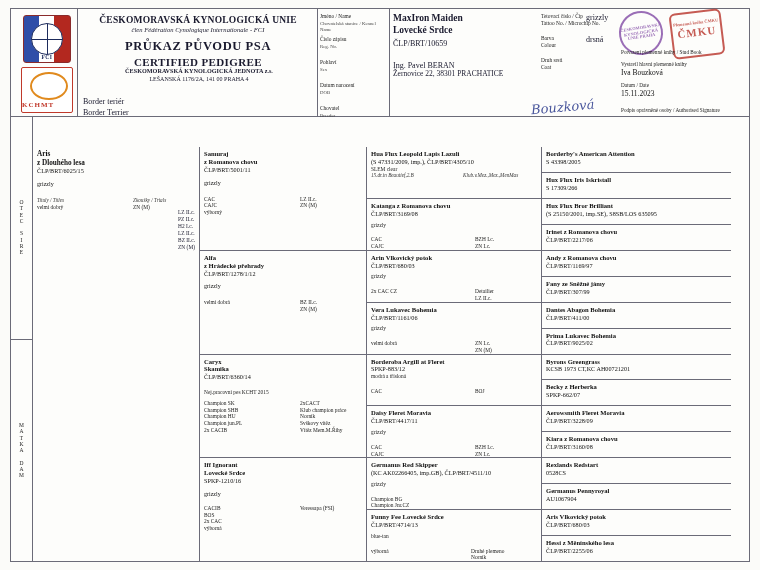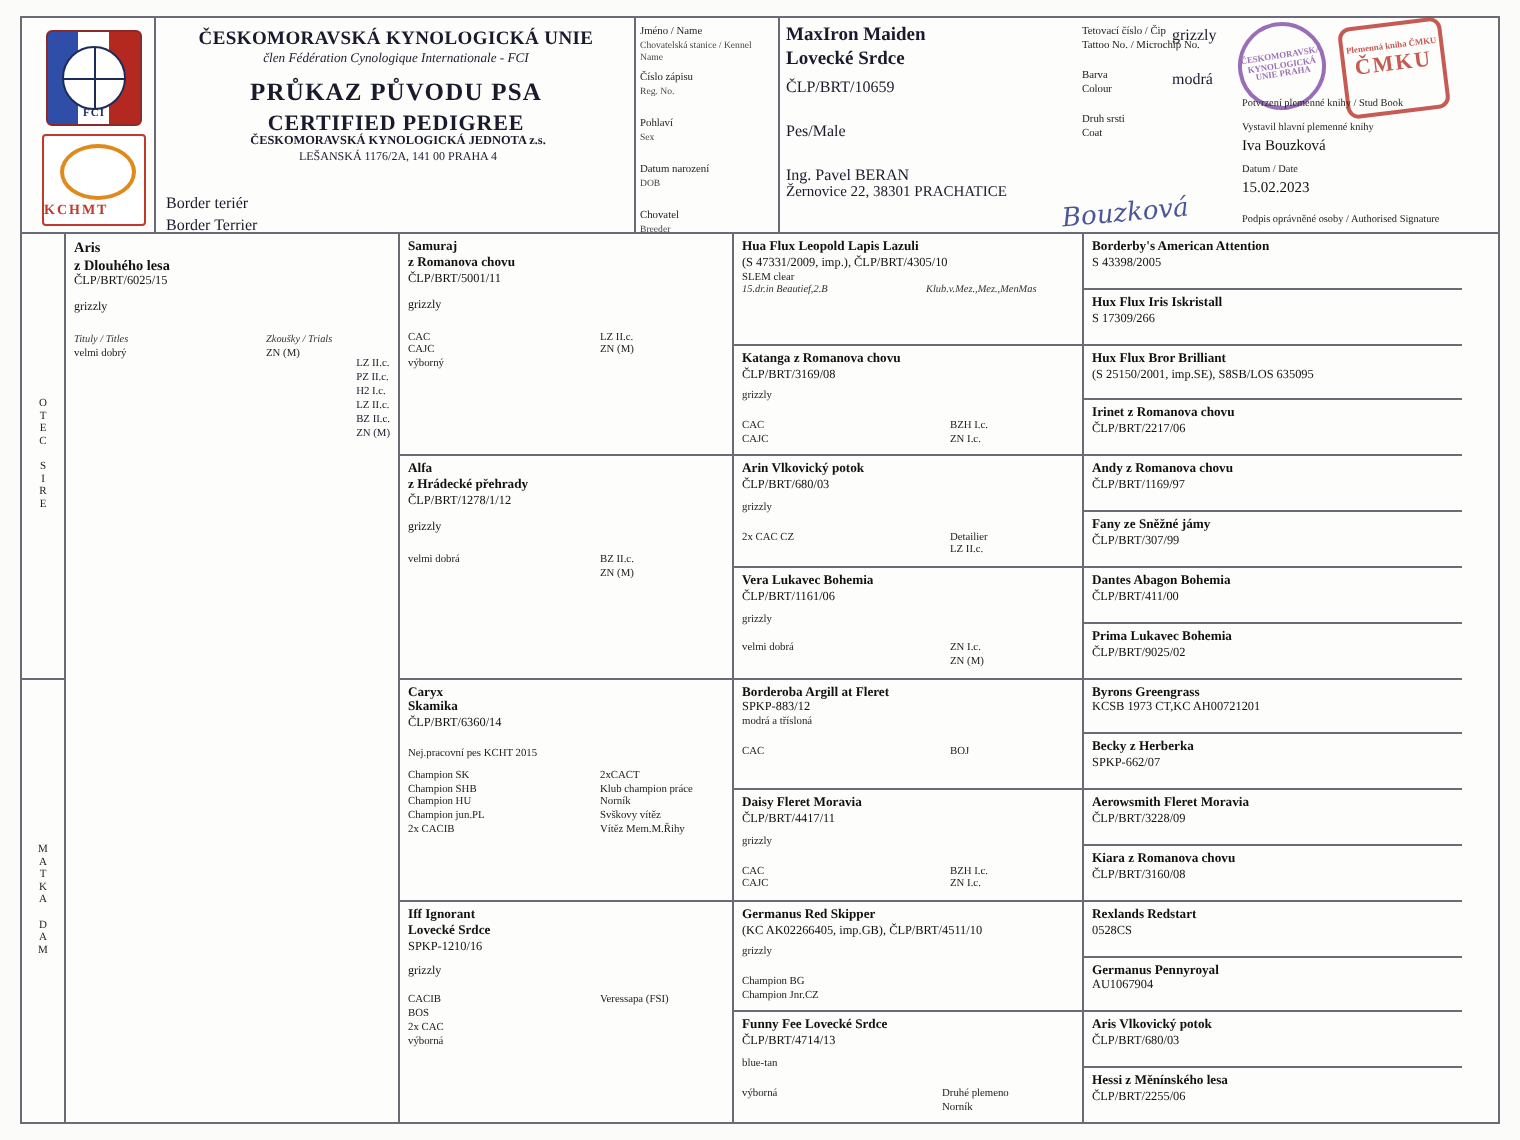--- a/index.html
+++ b/index.html
@@ -148,21 +148,21 @@
   .sidebar{
     width:22px;border-right:1px solid #6b6b78;box-sizing:border-box;
     display:flex;flex-direction:column;
   }
   .side-cell{
     flex:1;display:flex;align-items:center;justify-content:center;
     font-size:5.5px;letter-spacing:.3px;writing-mode:vertical-rl;
     text-orientation:upright;color:#222;
   }
   .side-cell.b{border-bottom:1px solid #6b6b78;}
-  .cols{flex:1;display:flex;}
+  .cols{flex:1;display:flex;margin-top:30px;}
   .col{display:flex;flex-direction:column;border-right:1px solid #6b6b78;box-sizing:border-box;}
   .col:last-child{border-right:none;}
   .c1{width:167px;}
   .c2{width:167px;}
   .c3{width:175px;}
   .c4{width:189px;}
 
   .cell{
     position:relative;
     border-bottom:1px solid #6b6b78;
@@ -254,23 +254,20 @@
 
     <div class="hdr-fields">
       <div class="row">
         <div class="big">MaxIron Maiden</div>
         <div class="big">Lovecké Srdce</div>
       </div>
       <div class="row" style="margin-top:4px">
         <div>ČLP/BRT/10659</div>
       </div>
       <div class="row">
-        <div>Pes/Male</div>
-      </div>
-      <div class="row">
         <div>Ing. Pavel BERAN</div>
         <div class="sub">Žernovice 22, 38301 PRACHATICE</div>
       </div>
     </div>
 
     <div class="hdr-mid">
       <div class="row">
         <div>Tetovací číslo / Čip</div>
         <div class="sm">Tattoo No. / Microchip No.</div>
       </div>
@@ -282,41 +279,41 @@
         <div>Druh srsti</div>
         <div class="sm">Coat</div>
       </div>
     </div>
 
     <div class="hdr-val">
       <div class="row">
         <div>grizzly</div>
       </div>
       <div class="row">
-        <div>modrá</div>
+        <div>drsná</div>
       </div>
     </div>
 
     <div class="stamp1">
       <span>ČESKOMORAVSKÁ KYNOLOGICKÁ UNIE PRAHA</span>
     </div>
     <div class="stamp2">
       <span>Plemenná kniha ČMKU</span>
       <span class="big">ČMKU</span>
     </div>
 
     <div class="hdr-right">
       <div>Potvrzení plemenné knihy / Stud Book</div>
       <div class="rr">
         <span>Vystavil hlavní plemenné knihy</span>
         <span class="v">Iva Bouzková</span>
       </div>
       <div class="rr">
         <span>Datum / Date</span>
-        <span class="v">15.02.2023</span>
+        <span class="v">15.11.2023</span>
       </div>
       <div style="margin-top:8px">Podpis oprávněné osoby / Authorised Signature</div>
     </div>
     <div class="sig">Bouzková</div>
   </div>
 
   <div class="grid">
 
     <div class="sidebar">
       <div class="side-cell b">OTEC SIRE</div>

